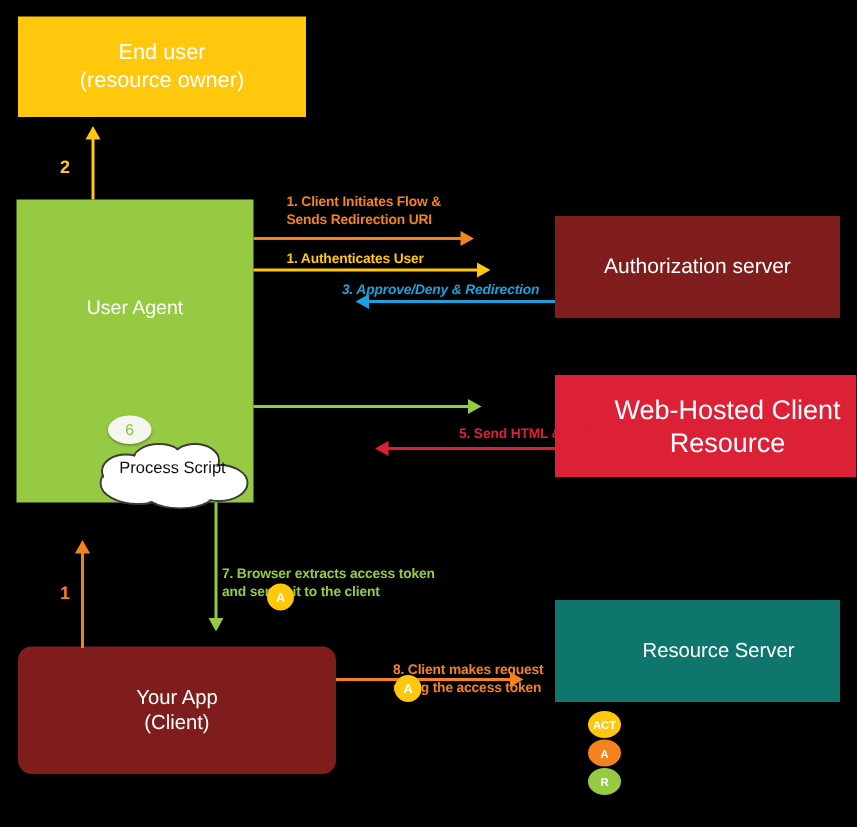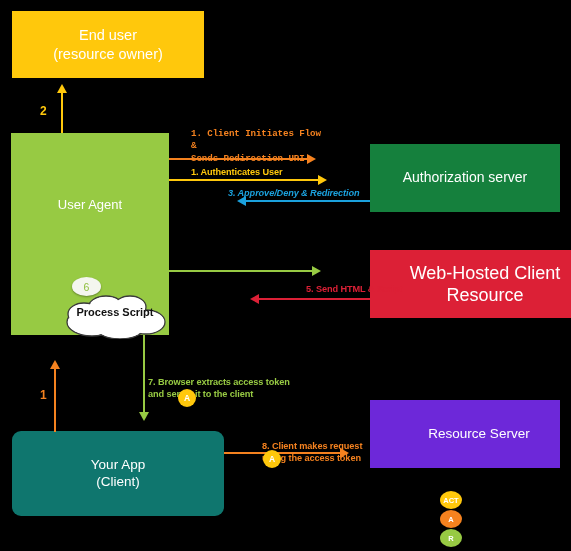--- a/index.html
+++ b/index.html
@@ -36,37 +36,37 @@
     font-size: 14.5px;
   }
   #node-user-agent {
     left: 11px; top: 133px; width: 158px; height: 202px;
     background: #97CA43;
     font-size: 13px;
   }
   #node-user-agent .node-title { margin-bottom: 58px; }
   #node-your-app {
     left: 12px; top: 431px; width: 212px; height: 85px;
-    background: #0f766e;
+    background: #7f1d1d;
     border-radius: 9px;
     font-size: 13.5px;
   }
   #node-auth-server {
     left: 370px; top: 144px; width: 190px; height: 68px;
-    background: #15803d;
+    background: #7f1d1d;
     font-size: 14px;
   }
   #node-web-client-resource {
     left: 370px; top: 250px; width: 230px; height: 68px;
     background: #DC2036;
     font-size: 18px;
   }
   #node-resource-server {
     left: 370px; top: 400px; width: 190px; height: 68px;
-    background: #6d28d9;
+    background: #0f766e;
     font-size: 13.5px;
     padding-left: 28px;
   }
 
   
   .arrow-line {
     position: absolute;
   }
   .arrow-h {
     height: 2px;
@@ -125,21 +125,21 @@
     position: absolute;
     left: 0; top: 0;
     width: 106px; height: 47px;
   }
   #cloud-process-script .cloud-label {
     position: absolute;
     left: 0; top: 14px;
     width: 106px;
     text-align: center;
     font-size: 11px;
-    font-weight: bold;
+    font-weight: normal;
     color: #111111;
   }
   #badge-step6 {
     position: absolute;
     left: 72px; top: 277px;
     width: 29px; height: 19px;
     border-radius: 50%;
     background: #f4f6ef;
     color: #8FBF3F;
     font-size: 10.5px;
@@ -164,23 +164,22 @@
     background: #FFC80C; font-size: 8.5px;
   }
   #token-a-step8 {
     left: 263px; top: 450px; width: 18px; height: 18px;
     background: #FFC80C; font-size: 8.5px;
   }
 
   
   #legend {
     position: absolute;
-    left: 392px; top: 491px;
+    left: 392px; top: 474px;
     width: 22px;
-    margin-left: 48px;
   }
   #legend .legend-item {
     width: 22px; height: 18px;
     border-radius: 50%;
     display: flex;
     align-items: center;
     justify-content: center;
     color: #ffffff;
     font-weight: bold;
     font-size: 7.5px;
@@ -246,21 +245,21 @@
   <div class="arrow-line arrow-v" style="left:61px; top:92px; height:41px; background:#FFC80C;"></div>
   <div class="arrow-head head-up" style="left:57px; top:84px; color:#FFC80C;"></div>
   <div class="step-num" style="left:40px; top:104px; color:#FFC80C;">2</div>
 
   <div class="arrow-line arrow-v" style="left:54px; top:368px; height:64px; background:#F5821F;"></div>
   <div class="arrow-head head-up" style="left:50px; top:360px; color:#F5821F;"></div>
   <div class="step-num" style="left:40px; top:388px; color:#F5821F;">1</div>
 
   <div class="arrow-line arrow-h" style="left:169px; top:158px; width:140px; background:#F5821F;"></div>
   <div class="arrow-head head-right" style="left:307px; top:154px; color:#F5821F;"></div>
-  <div class="step-label" style="left:191px; top:128px; width:140px; color:#F5821F;font-family:Liberation Mono, monospace;">1. Client Initiates Flow &amp;
+  <div class="step-label" style="left:191px; top:128px; width:140px; color:#F5821F;">1. Client Initiates Flow &amp;
 Sends Redirection URI</div>
 
   <div class="arrow-line arrow-h" style="left:169px; top:179px; width:151px; background:#FFC80C;"></div>
   <div class="arrow-head head-right" style="left:318px; top:175px; color:#FFC80C;"></div>
   <div class="step-label" style="left:191px; top:166px; width:150px; color:#FFC80C;">1. Authenticates User</div>
 
   <div class="arrow-line arrow-h" style="left:245px; top:200px; width:125px; background:#1BA1DD;"></div>
   <div class="arrow-head head-left" style="left:237px; top:196px; color:#1BA1DD;"></div>
   <div class="step-label" style="left:228px; top:187px; width:160px; color:#1BA1DD;font-style:italic;">3. Approve/Deny &amp; Redirection</div>
 

